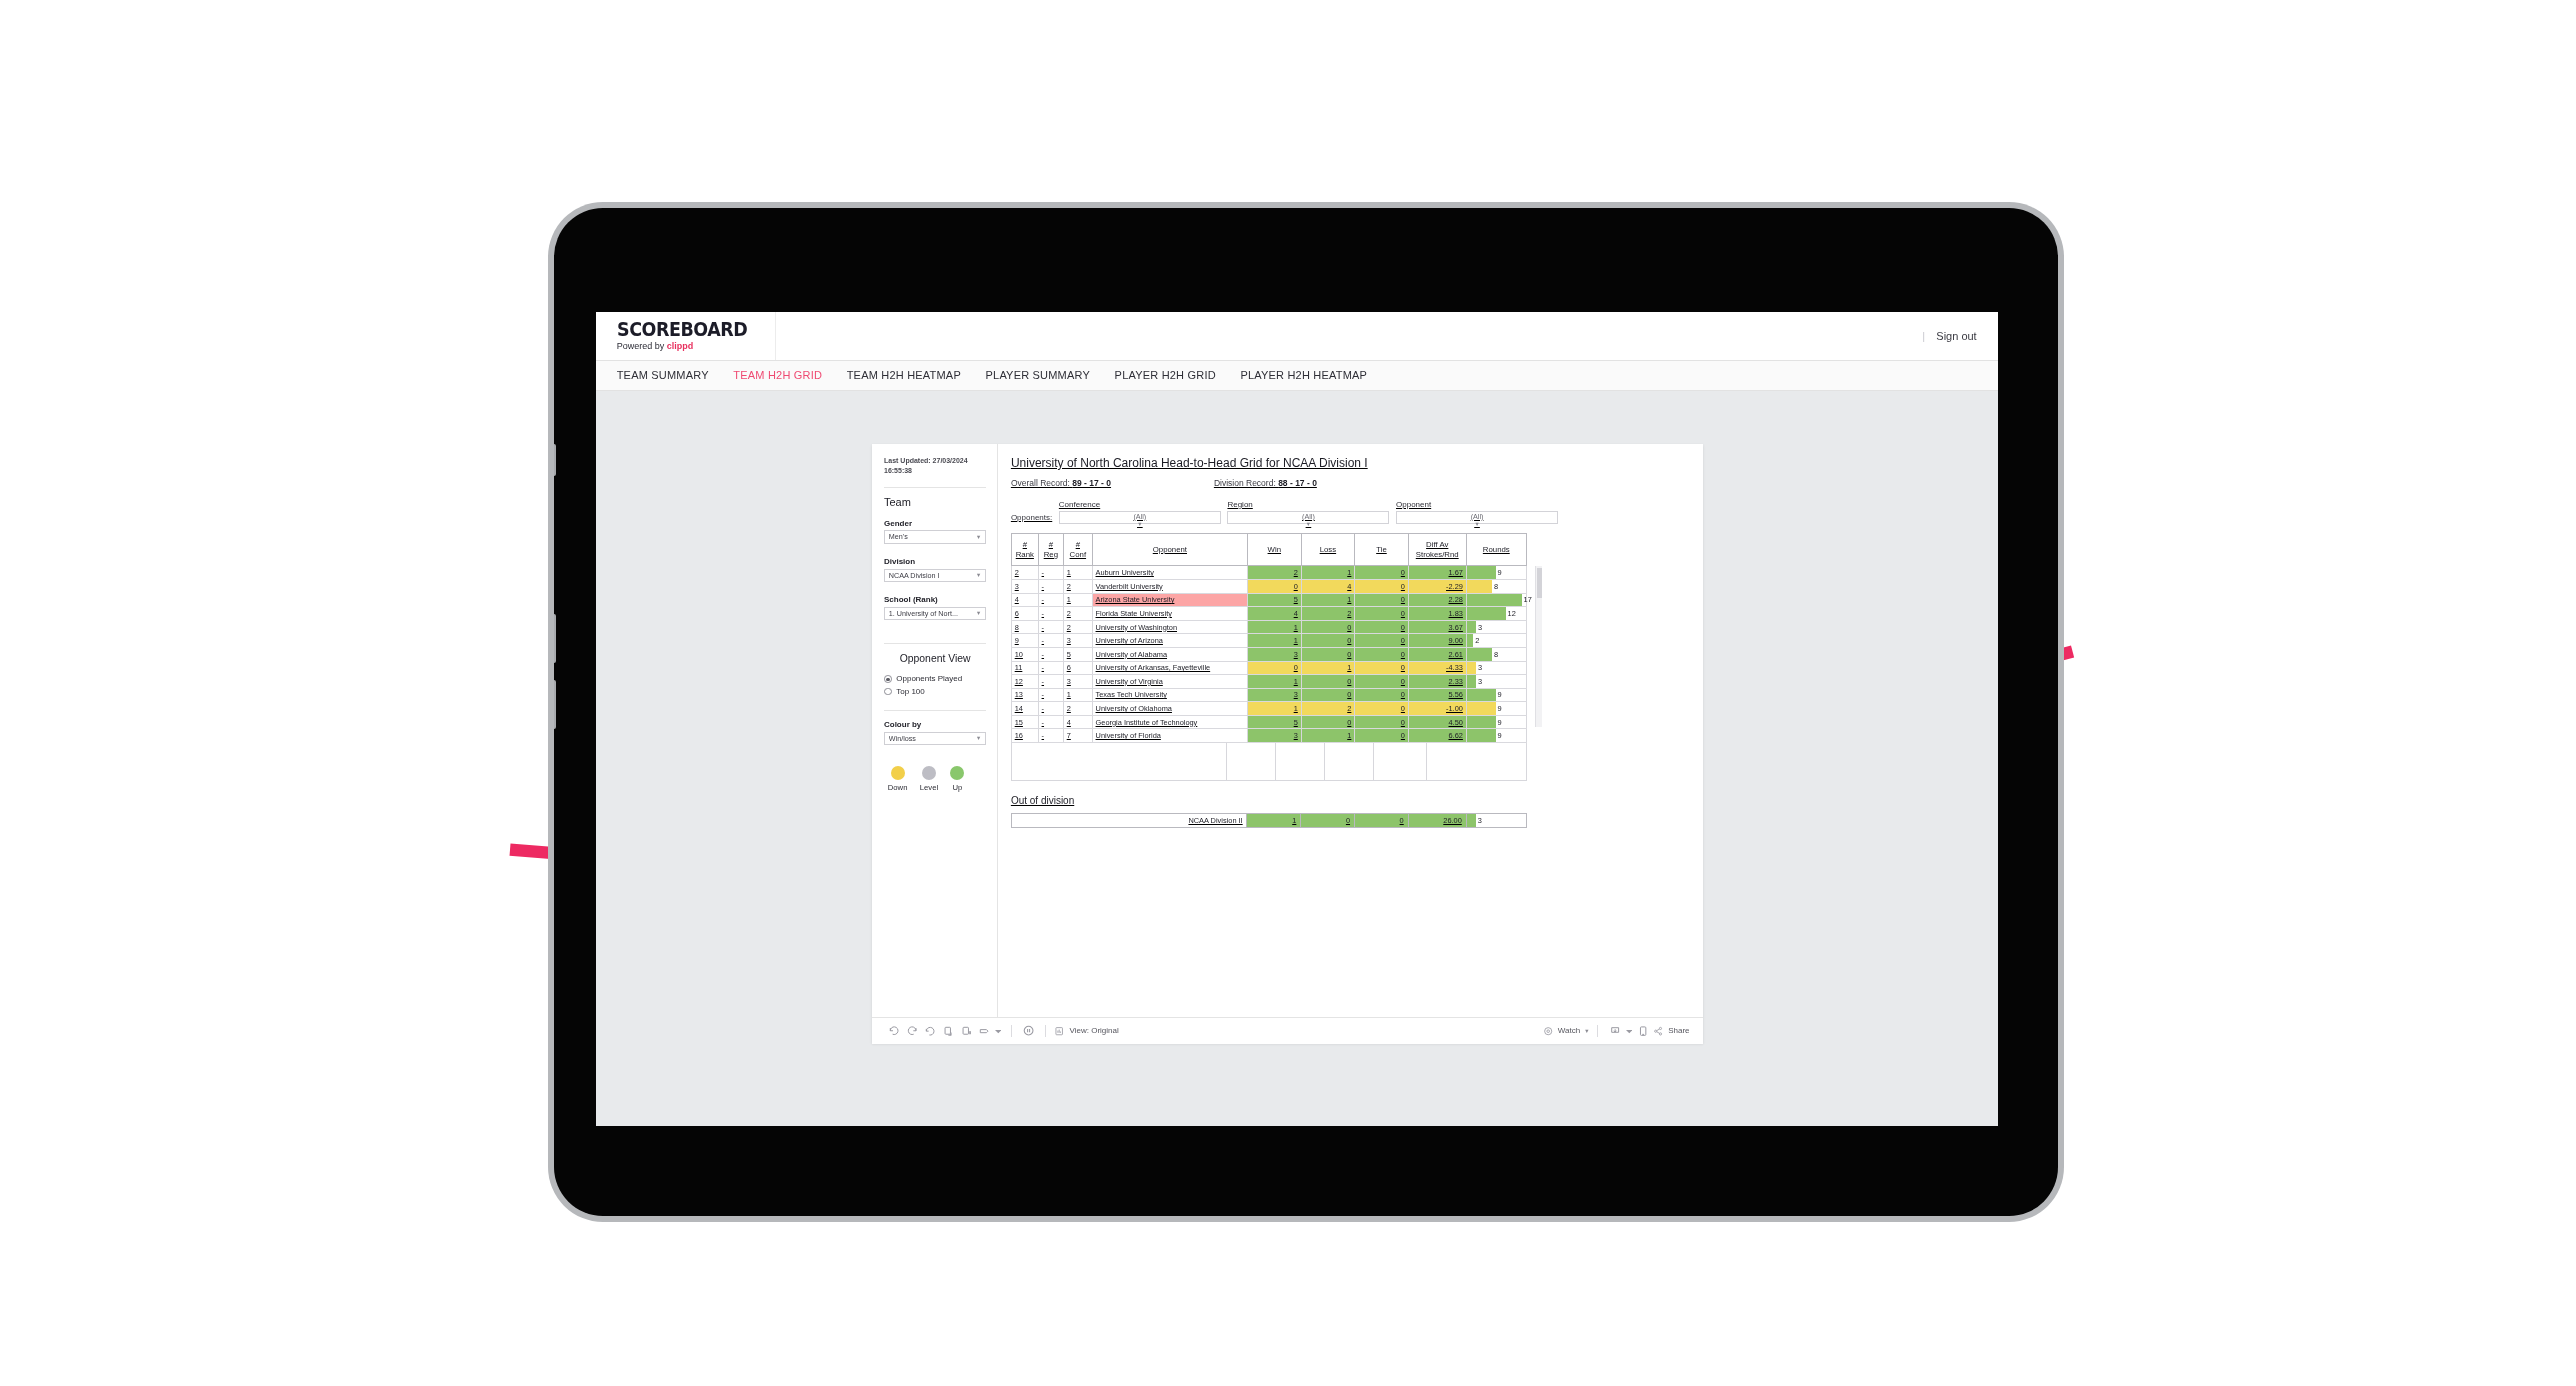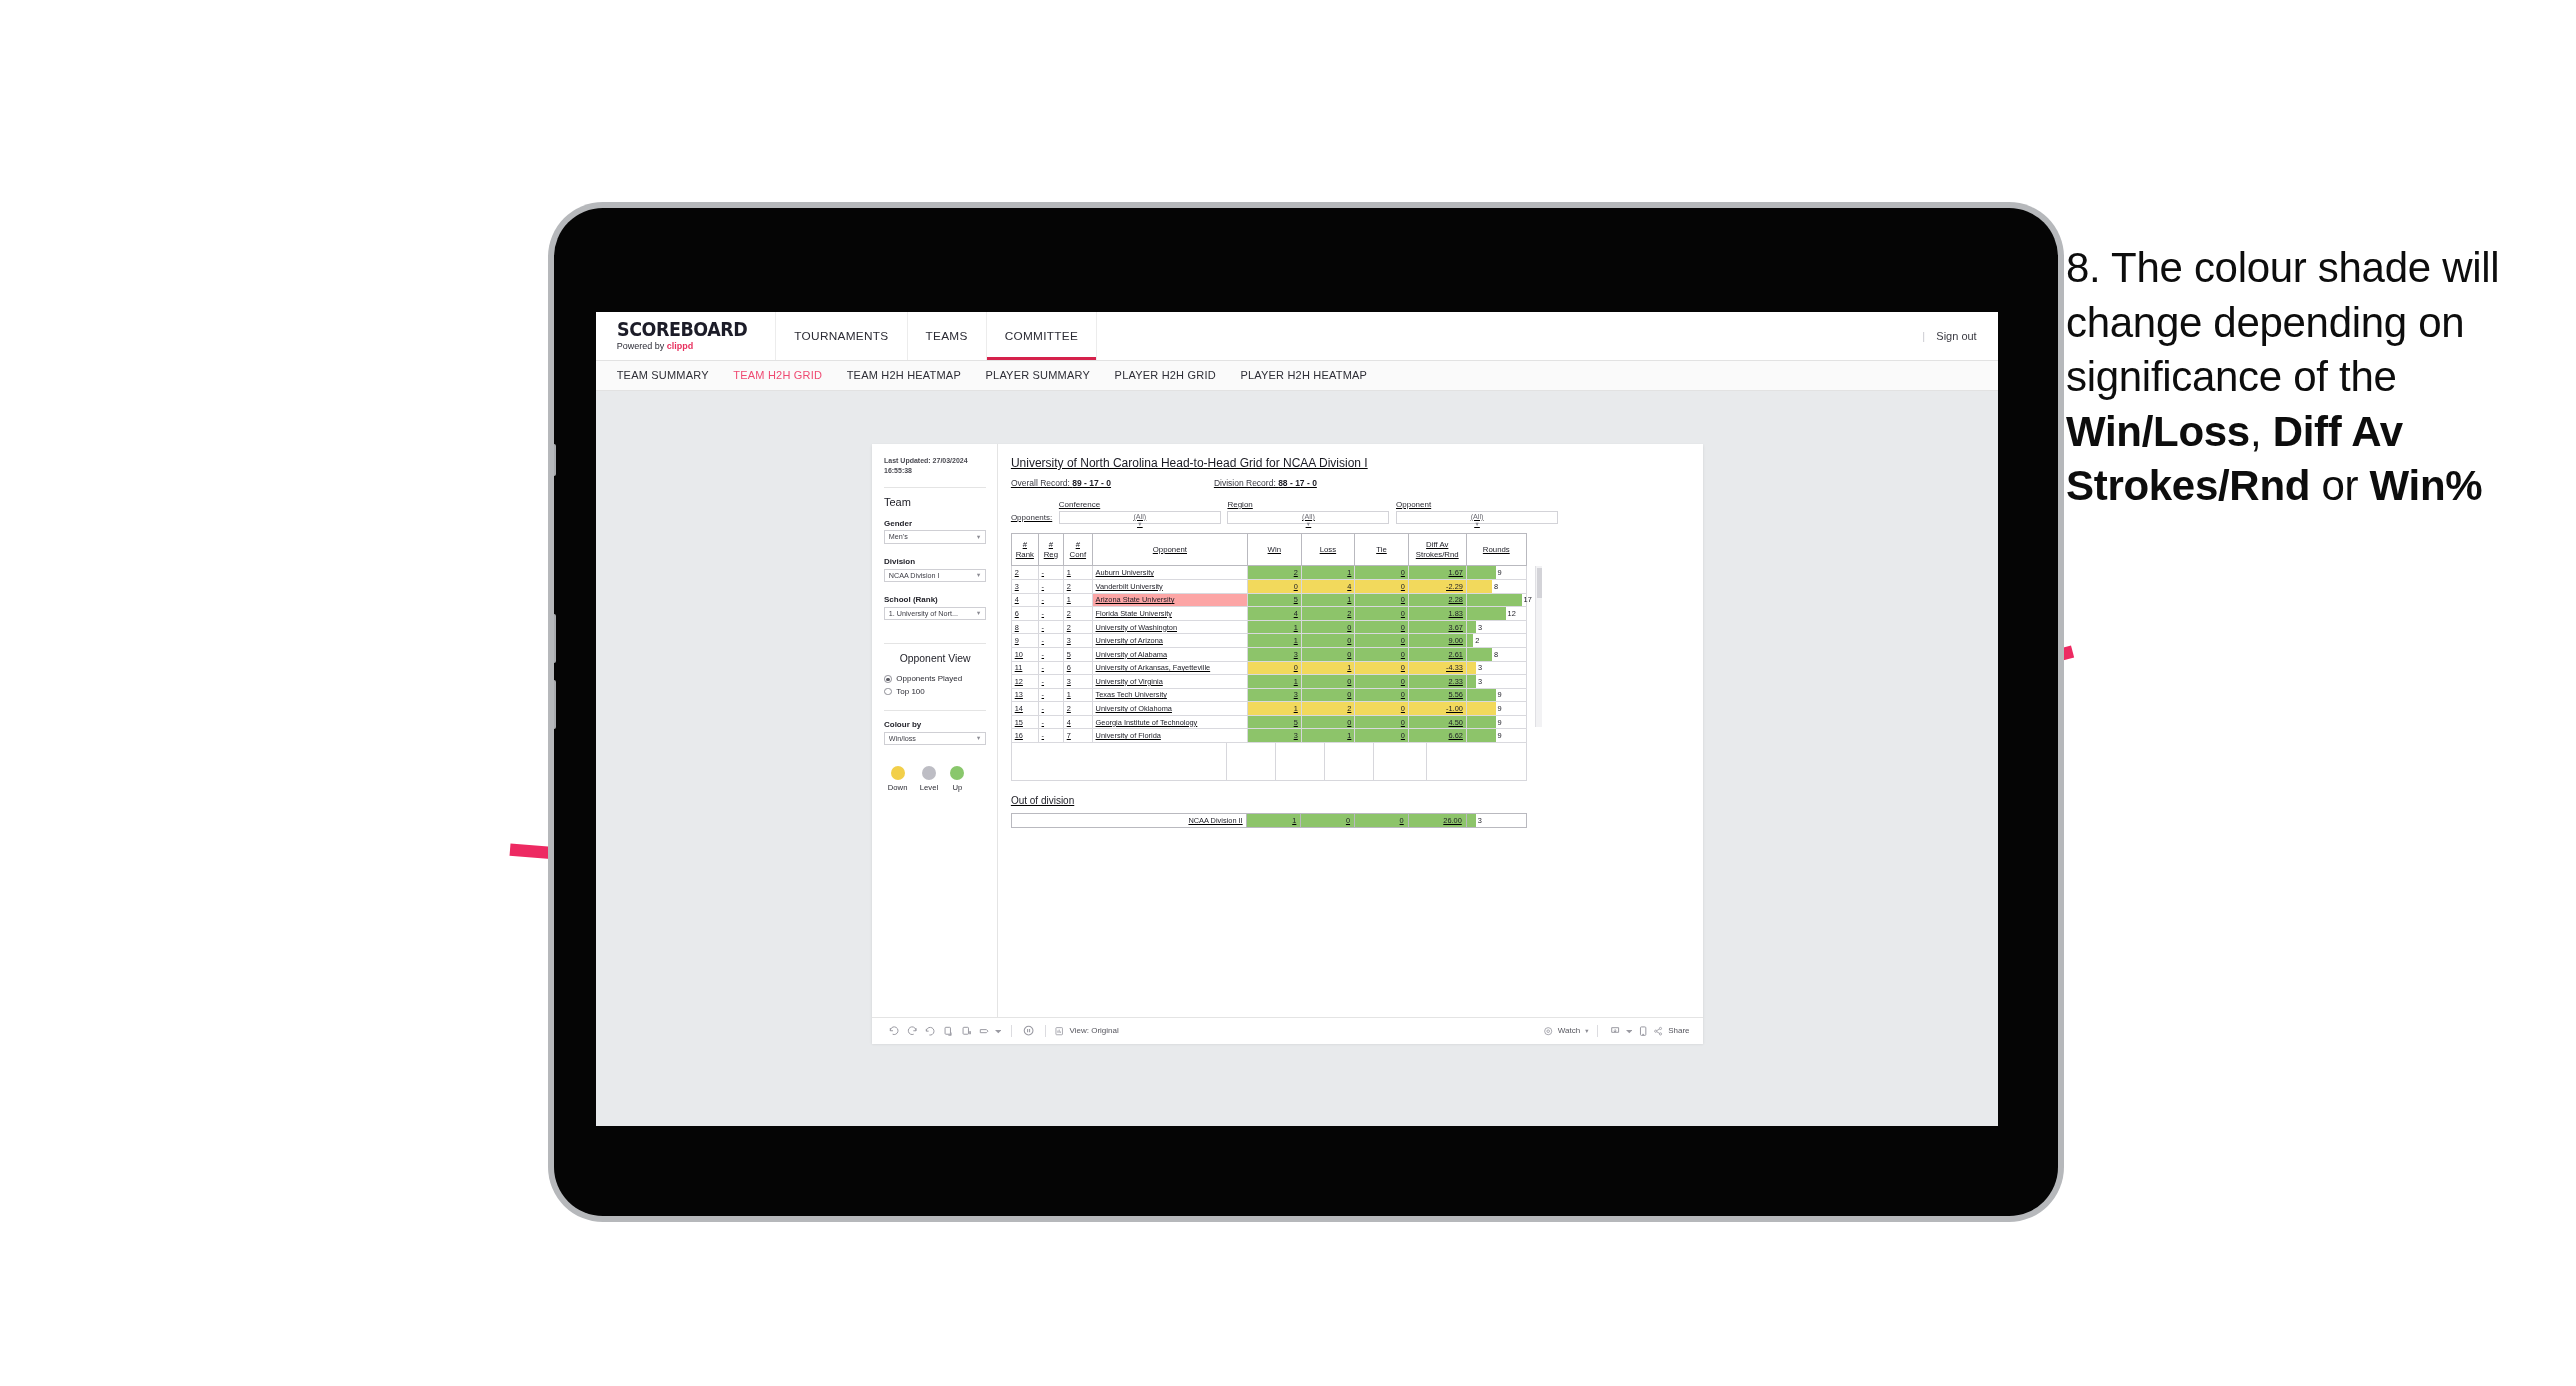--- a/index.html
+++ b/index.html
@@ -240,23 +240,20 @@
 <div id="stage">
 
 
   <svg class="arrow-svg" style="left:0px; top:0px;" width="2576" height="1386" viewBox="0 0 2728 1468">
     <g>
       <line x1="540" y1="900" x2="855" y2="925" stroke="#ED2A62" stroke-width="13"></line>
       <polygon points="905,930 840,898 848,952" fill="#ED2A62"></polygon>
     </g>
   </svg>
 
-  <div class="annot" id="annot-right">
-    <span>8. The colour shade will change depending on significance of the </span><b>Win/Loss</b><span>, </span><b>Diff Av Strokes/Rnd</b><span> or </span><b>Win%</b>
-  </div>
 
   <svg class="arrow-svg" style="left:0px; top:0px;" width="2576" height="1386" viewBox="0 0 2728 1468">
     <g>
       <line x1="2195" y1="690" x2="1855" y2="780" stroke="#ED2A62" stroke-width="13"></line>
       <polygon points="1800,795 1868,745 1878,800" fill="#ED2A62"></polygon>
     </g>
   </svg>
 
   <div id="tablet">
     <div id="tablet-inner">
@@ -266,25 +263,20 @@
       <div class="side-btn" style="left:-1.9px; top:472px; width:3.8px; height:49px;"></div>
 
       <div id="screen">
 
         <div class="top-nav">
           <div class="brand">
             <div class="brand-name">SCOREBOARD</div>
             <div class="brand-sub">
               <span>Powered by </span><span class="pink">clippd</span>
             </div>
-          </div>
-          <div class="top-nav-items">
-            <div class="top-nav-item">TOURNAMENTS</div>
-            <div class="top-nav-item">TEAMS</div>
-            <div class="top-nav-item active">COMMITTEE</div>
           </div>
           <div class="top-nav-right">
             <span class="vsep">|</span>
             <span>Sign out</span>
           </div>
         </div>
 
         <div class="sub-nav">
           <div class="sub-nav-item">TEAM SUMMARY</div>
           <div class="sub-nav-item active">TEAM H2H GRID</div>

